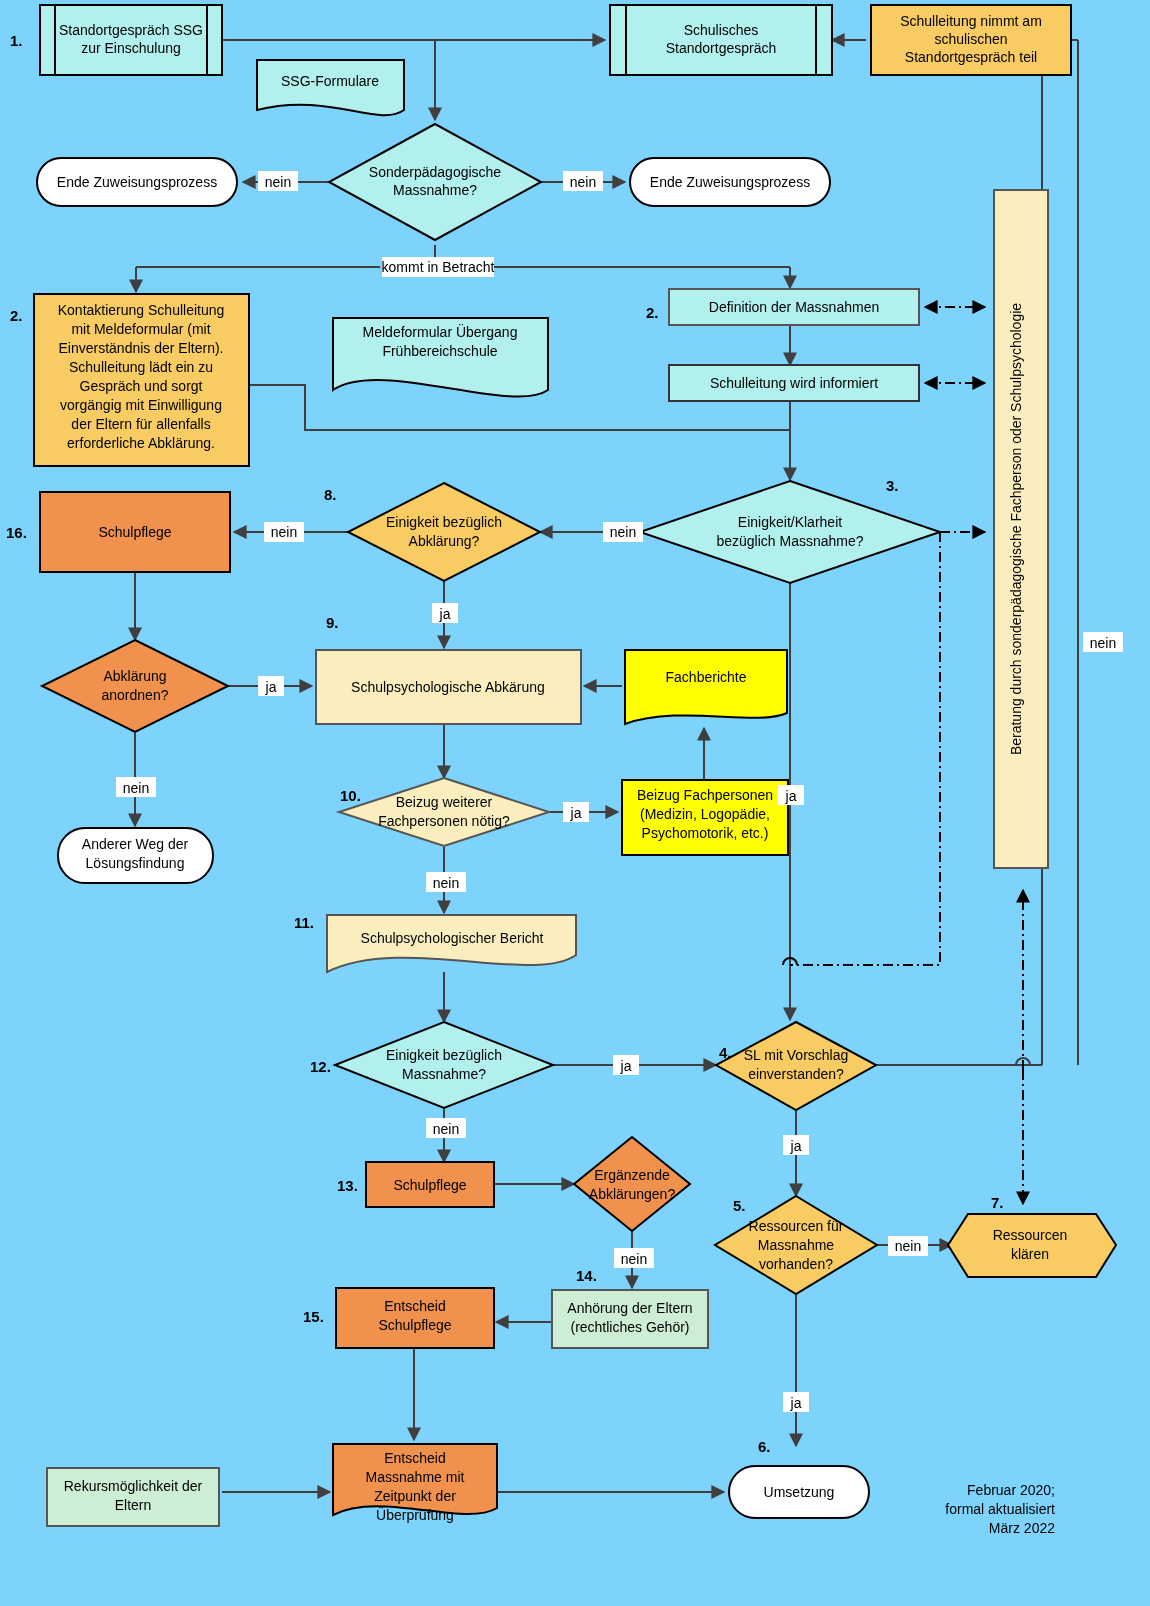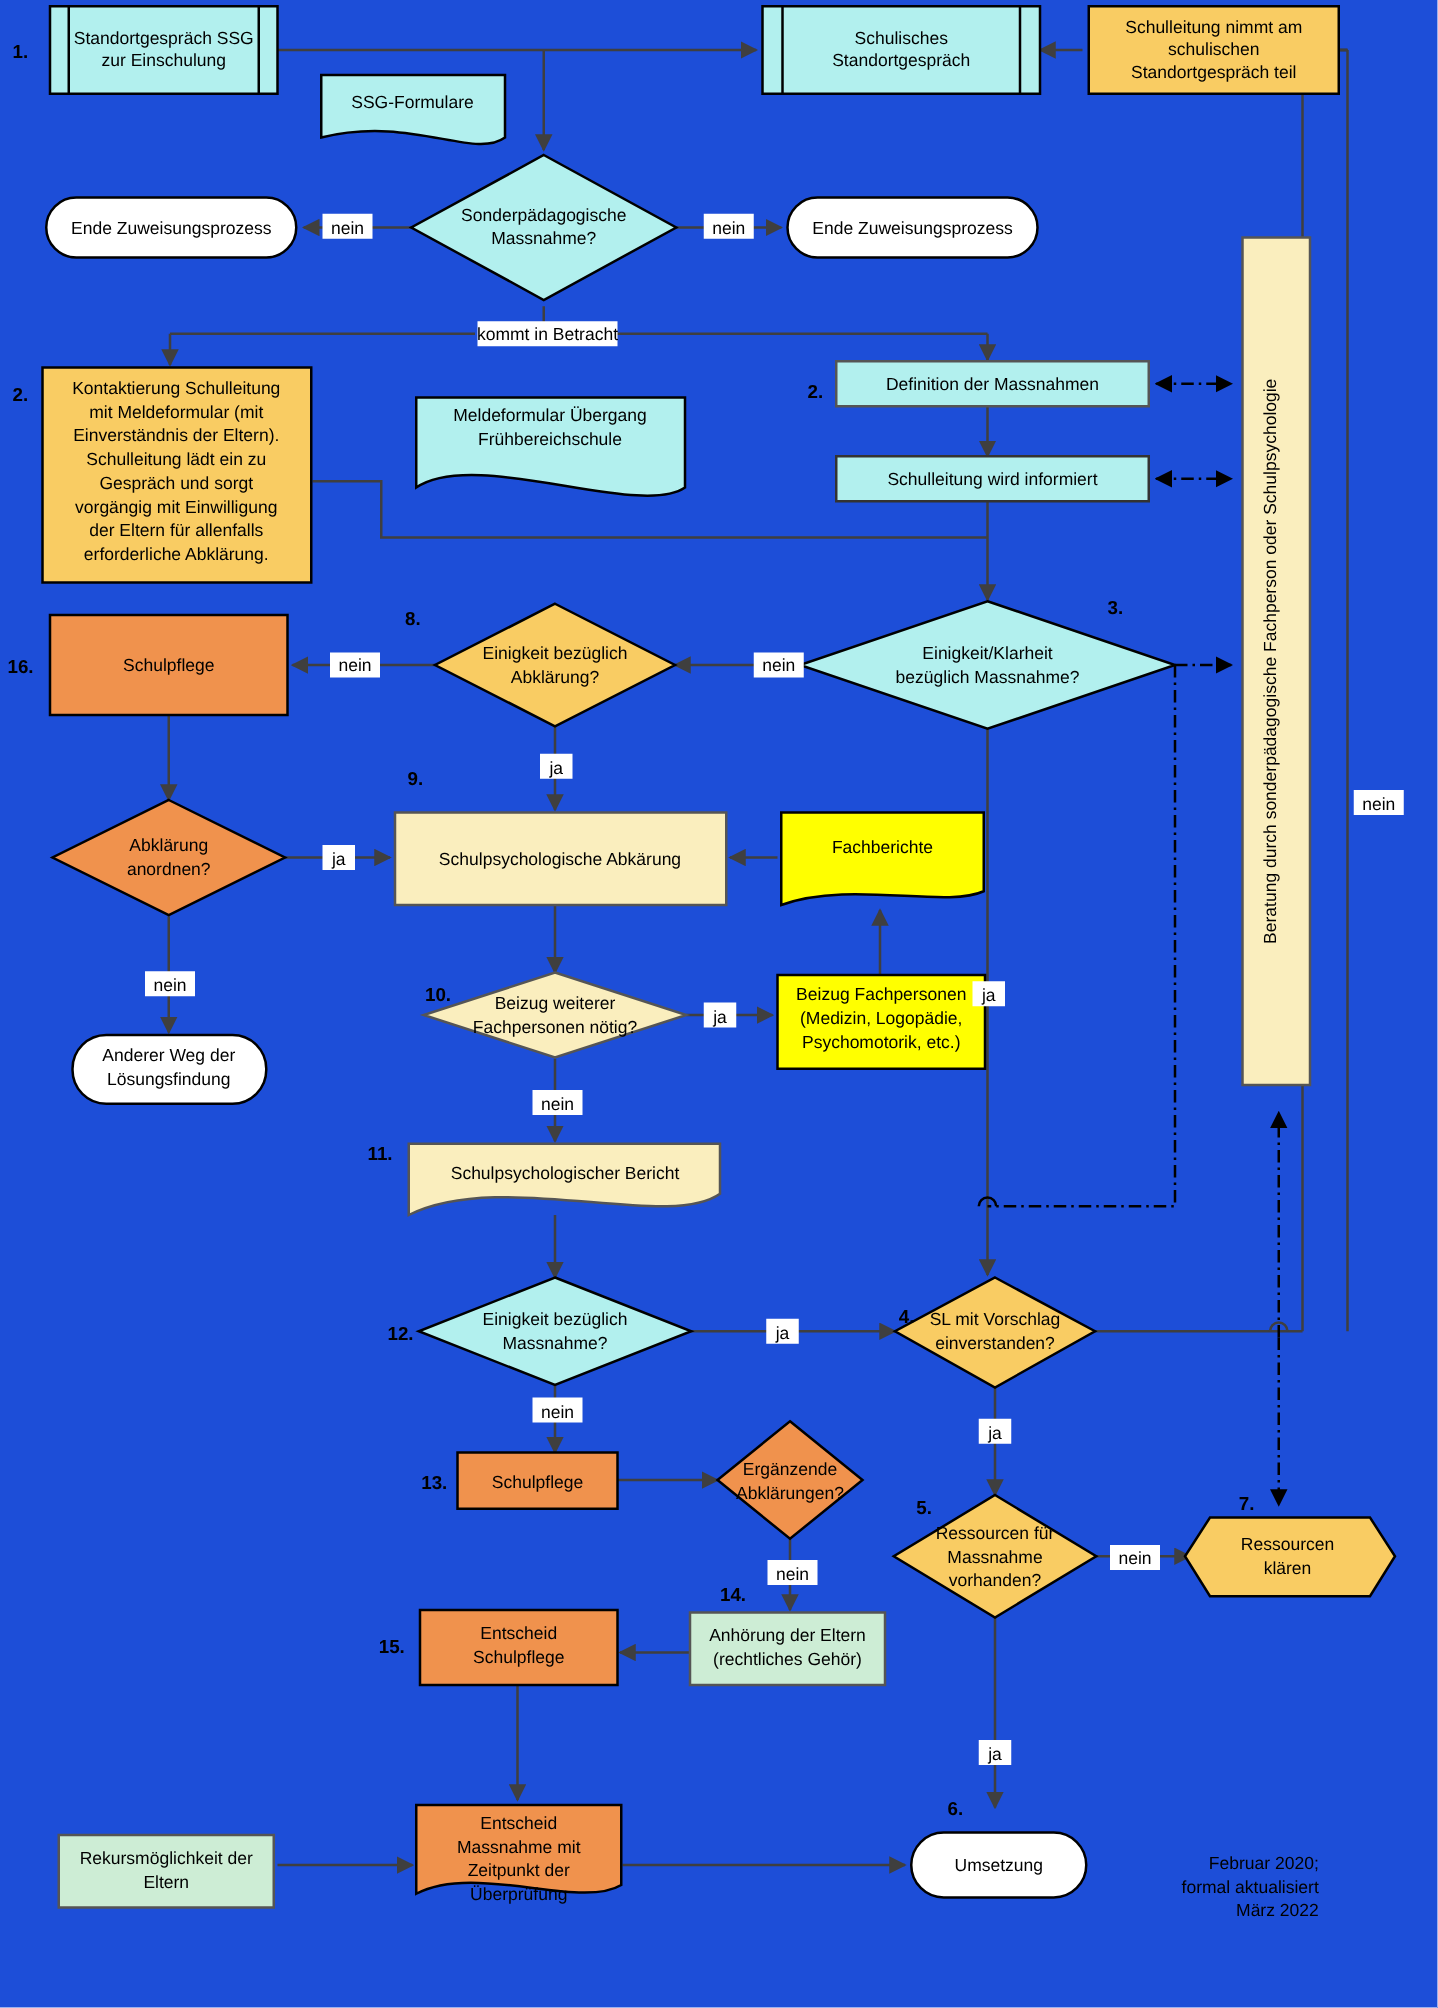--- a/index.html
+++ b/index.html
@@ -1,17 +1,17 @@
 <!DOCTYPE html>
 <html><head>
 <meta charset="utf-8">
 <style>
   html,body{margin:0;padding:0;background:#ffffff;}
   body{font-family:"Liberation Sans","DejaVu Sans",sans-serif;}
-  #canvas{position:relative;width:1150px;height:1606px;background:#1d4ed8;overflow:hidden;}
+  #canvas{position:relative;width:1150px;height:1606px;background:#7dd3fc;overflow:hidden;}
   svg{position:absolute;left:0;top:0;}
   text{font-family:"Liberation Sans","DejaVu Sans",sans-serif;}
   .nodelabel{font-size:14px;fill:#000;}
   .numlabel{font-size:15px;font-weight:bold;fill:#000;}
   .edgelabel{font-size:14px;fill:#000;}
   .datelabel{font-size:14px;fill:#000;}
 </style>
 </head>
 <body>
 

